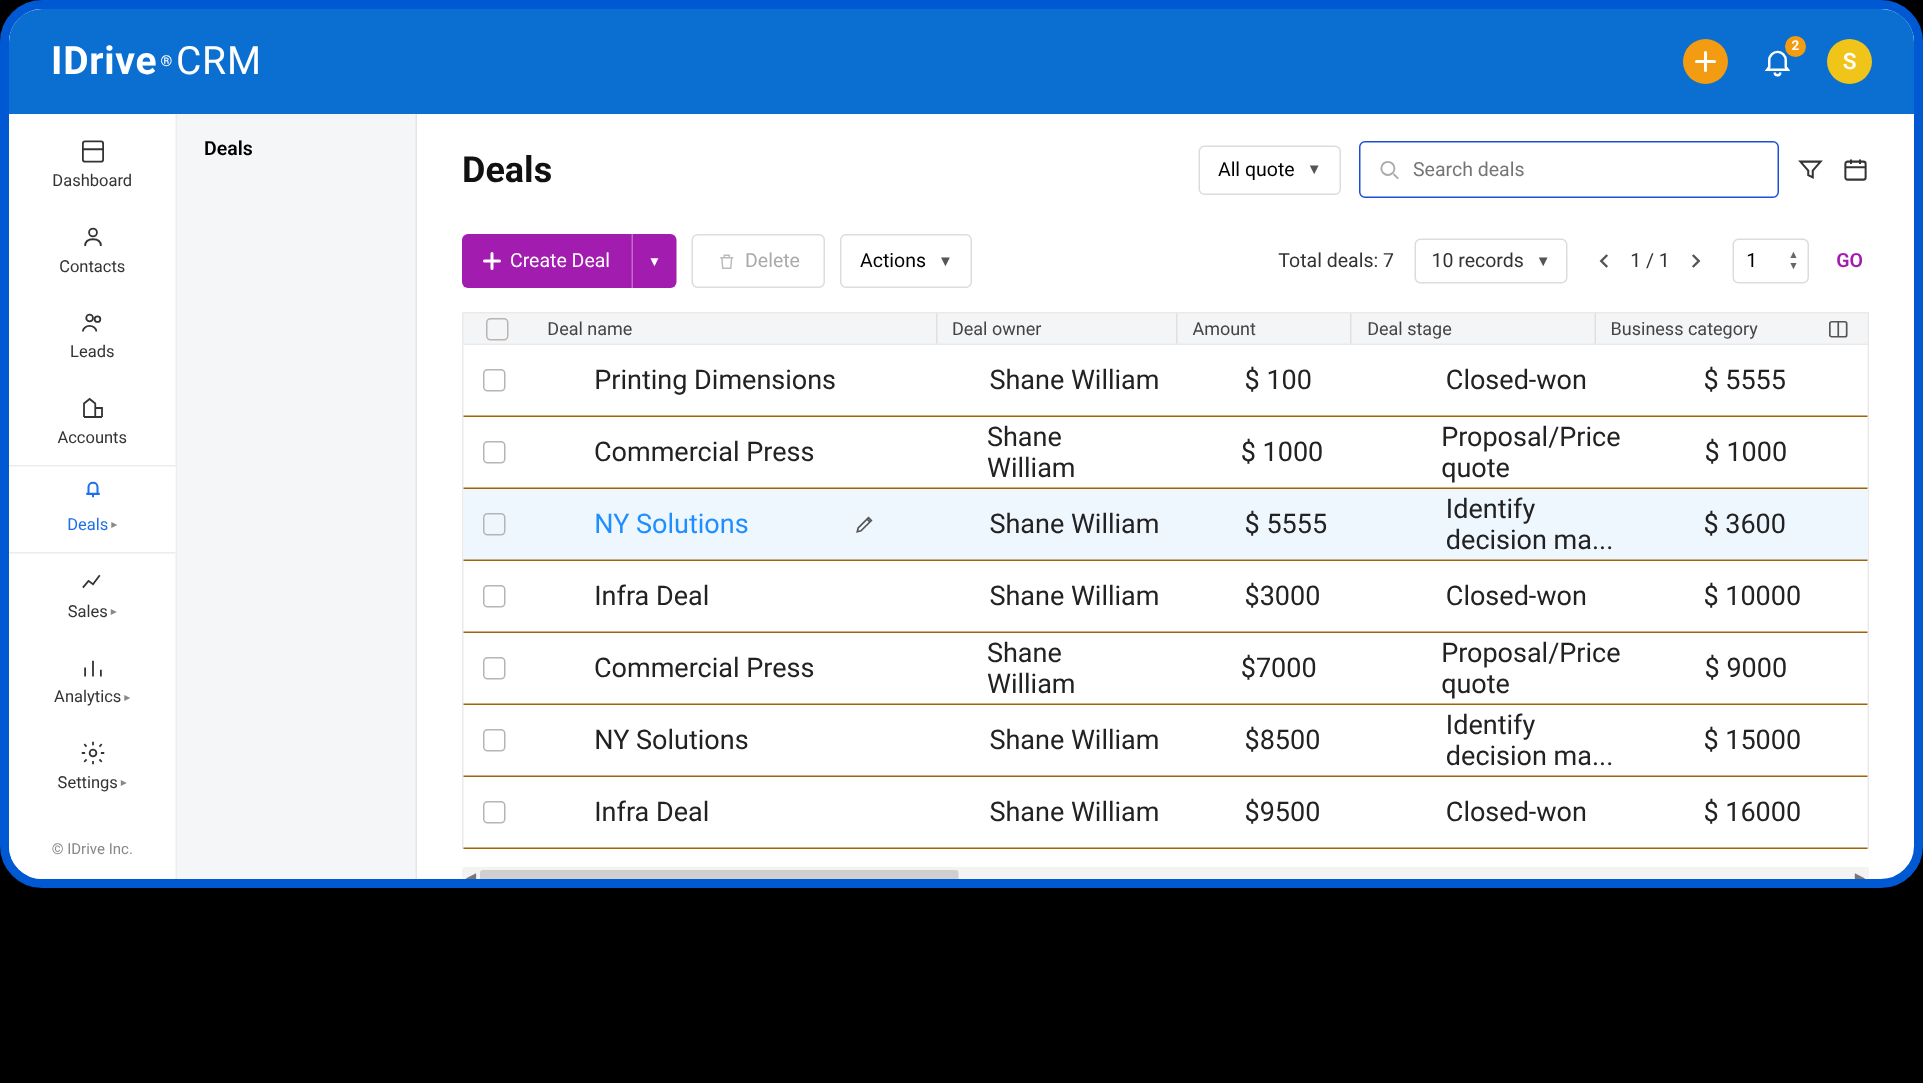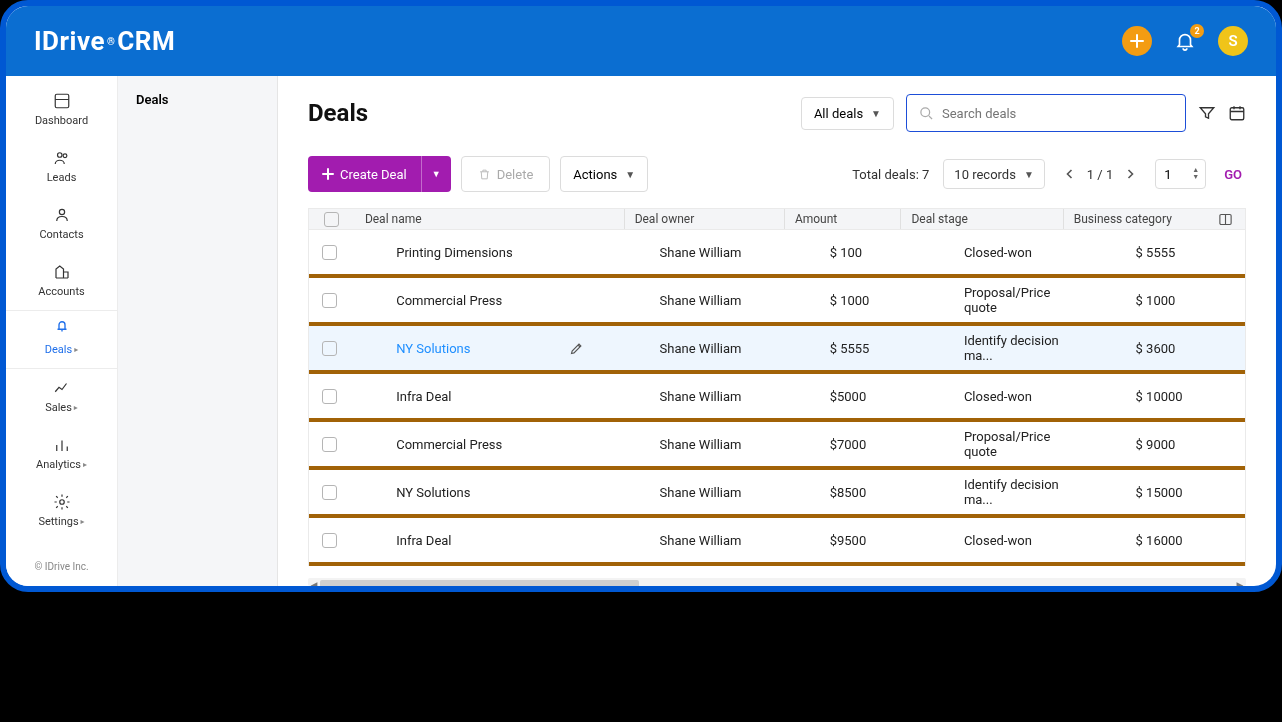--- a/index.html
+++ b/index.html
@@ -1,21 +1,21 @@
 <!DOCTYPE html>
 <html><head>
 <meta charset="utf-8">
 <style>
 * { box-sizing: border-box; margin: 0; padding: 0; font-family: -apple-system, BlinkMacSystemFont, "Segoe UI", Roboto, Helvetica, Arial, sans-serif; }
 html, body { width: 1282px; height: 722px; background: #000; }
 .frame { width: 1282px; height: 592px; background: #fff; border: 6px solid #0058d3; border-radius: 28px; overflow: hidden; display: flex; flex-direction: column; }
 .topbar { height: 70px; background: #0b6ed1; display: flex; align-items: center; padding: 0 28px; justify-content: space-between; }
 .brand { display: flex; align-items: center; color: #fff; font-size: 26px; font-weight: 700; letter-spacing: 0.5px; }
 .brand .sup { font-size: 10px; vertical-align: super; margin-left: 2px; }
-.brand .crm { font-weight: 700; margin-left: 2px; font-size: 26px; }
+.brand .crm { font-weight: 400; margin-left: 2px; font-size: 26px; }
 .top-right { display: flex; align-items: center; gap: 22px; }
 .circle-btn { width: 30px; height: 30px; border-radius: 50%; display: flex; align-items: center; justify-content: center; }
 .add-circle { background: #f39c12; color: #fff; font-size: 20px; line-height: 1; cursor: pointer; }
 .bell-wrap { position: relative; color: #fff; cursor: pointer; }
 .bell-wrap .badge { position: absolute; top: -6px; right: -8px; background: #f39c12; color: #fff; font-size: 9px; border-radius: 50%; width: 14px; height: 14px; display: flex; align-items: center; justify-content: center; font-weight: 700; }
 .avatar { width: 30px; height: 30px; border-radius: 50%; background: #f0c419; color: #fff; display: flex; align-items: center; justify-content: center; font-weight: 600; font-size: 15px; cursor: pointer; }
 .body { flex: 1; display: flex; overflow: hidden; }
 .railnav { width: 112px; background: #fff; border-right: 1px solid #ececec; display: flex; flex-direction: column; align-items: stretch; padding-top: 6px; }
 .railnav .item { display: flex; flex-direction: column; align-items: center; justify-content: center; padding: 10px 4px 12px; gap: 4px; color: #333; font-size: 11px; cursor: pointer; }
 .railnav .item.active { color: #1f6fea; background: #fff; border-top: 1px solid #ececec; border-bottom: 1px solid #ececec; }
@@ -49,21 +49,21 @@
 .th, .td { padding: 0 10px; display: flex; align-items: center; }
 .col-chk { width: 46px; justify-content: center; }
 .col-name { width: 270px; }
 .col-owner { width: 160px; }
 .col-amount { width: 116px; }
 .col-stage { width: 162px; }
 .col-cat { width: 142px; }
 .col-settings { margin-left: auto; width: 40px; justify-content: center; }
 .vline { border-left: 1px solid #e0e0e0; height: 20px; }
 .tbody { border-left: 1px solid #eaeaea; border-right: 1px solid #eaeaea; }
-.trow { display: flex; align-items: center; height: 48px; border-bottom: 4px solid #a16207; font-size: 13px; color: #222; gap: 36px; }
+.trow { display: flex; align-items: center; height: 48px; border-bottom: 1px solid #a16207; font-size: 18px; color: #222; gap: 36px; }
 .trow.hover { background: #eef6fe; }
 .trow.hover .col-name .nm { color: #1f8fff; }
 .trow .col-name { display: flex; align-items: center; justify-content: space-between; padding-right: 30px; }
 .edit-icon { color: #666; cursor: pointer; }
 .chk { width: 15px; height: 15px; border: 1.5px solid #b5b5b5; border-radius: 3px; display: inline-block; cursor: pointer; }
 .scrollbar { height: 14px; background: #f3f3f3; margin: 12px 0 0; position: relative; border-radius: 2px; }
 .scrollbar .thumb { position: absolute; left: 12px; top: 2px; height: 10px; width: 34%; background: #cfcfcf; border-radius: 2px; }
 .scrollbar .arrow { position: absolute; top: 0; width: 12px; height: 14px; display: flex; align-items: center; justify-content: center; font-size: 9px; color: #777; cursor: pointer; }
 .scrollbar .arrow.left { left: 0; }
 .scrollbar .arrow.right { right: 0; }
@@ -111,38 +111,38 @@
                 <path d="M3 10h18"></path>
               </svg>
             </span>
             <span class="lbl">
               <span>Dashboard</span>
             </span>
           </div>
           <div class="item">
             <span>
               <svg width="18" height="18" viewBox="0 0 24 24" fill="none" stroke="currentColor" stroke-width="1.6">
+                <circle cx="12" cy="8" r="3.5"></circle>
+                <path d="M5 20c0-4 3-6 7-6s7 2 7 6"></path>
+              </svg>
+            </span>
+            <span class="lbl">
+              <span>Contacts</span>
+            </span>
+          </div>
+          <div class="item">
+            <span>
+              <svg width="18" height="18" viewBox="0 0 24 24" fill="none" stroke="currentColor" stroke-width="1.6">
                 <circle cx="9" cy="8" r="3"></circle>
                 <circle cx="16" cy="9" r="2.5"></circle>
                 <path d="M3 20c0-3 3-5 6-5s6 2 6 5"></path>
               </svg>
             </span>
             <span class="lbl">
               <span>Leads</span>
-            </span>
-          </div>
-          <div class="item">
-            <span>
-              <svg width="18" height="18" viewBox="0 0 24 24" fill="none" stroke="currentColor" stroke-width="1.6">
-                <circle cx="12" cy="8" r="3.5"></circle>
-                <path d="M5 20c0-4 3-6 7-6s7 2 7 6"></path>
-              </svg>
-            </span>
-            <span class="lbl">
-              <span>Contacts</span>
             </span>
           </div>
           <div class="item">
             <span>
               <svg width="18" height="18" viewBox="0 0 24 24" fill="none" stroke="currentColor" stroke-width="1.6">
                 <path d="M4 20V8l5-4 5 4v12M14 20V12h6v8M4 20h16"></path>
               </svg>
             </span>
             <span class="lbl">
               <span>Accounts</span>
@@ -201,21 +201,21 @@
       <div id="subnav-items">
           <div class="sitem active">Deals</div>
         </div>
     </div>
 
     <div class="main">
       <div class="hdr">
         <h1>Deals</h1>
         <div class="hdr-right">
           <div class="dd">
-            <span>All deals</span>
+            <span>All quote</span>
             <span class="chev">▼</span>
           </div>
           <div class="search-wrap">
             <svg width="15" height="15" viewBox="0 0 24 24" fill="none" stroke="#aaa" stroke-width="2">
                 <circle cx="10" cy="10" r="7"></circle>
                 <path d="M21 21l-5-5"></path>
               </svg>
             <input type="text" placeholder="Search deals" style="">
           </div>
           <span class="icon-plain">
@@ -349,21 +349,21 @@
               <div class="td col-cat">$ 3600</div>
             </div>
             <div class="trow">
               <div class="td col-chk">
                 <span class="chk"></span>
               </div>
               <div class="td col-name">
                 <span class="nm">Infra Deal</span>
               </div>
               <div class="td col-owner">Shane William</div>
-              <div class="td col-amount">$5000</div>
+              <div class="td col-amount">$3000</div>
               <div class="td col-stage">Closed-won</div>
               <div class="td col-cat">$ 10000</div>
             </div>
             <div class="trow">
               <div class="td col-chk">
                 <span class="chk"></span>
               </div>
               <div class="td col-name">
                 <span class="nm">Commercial Press</span>
               </div>

